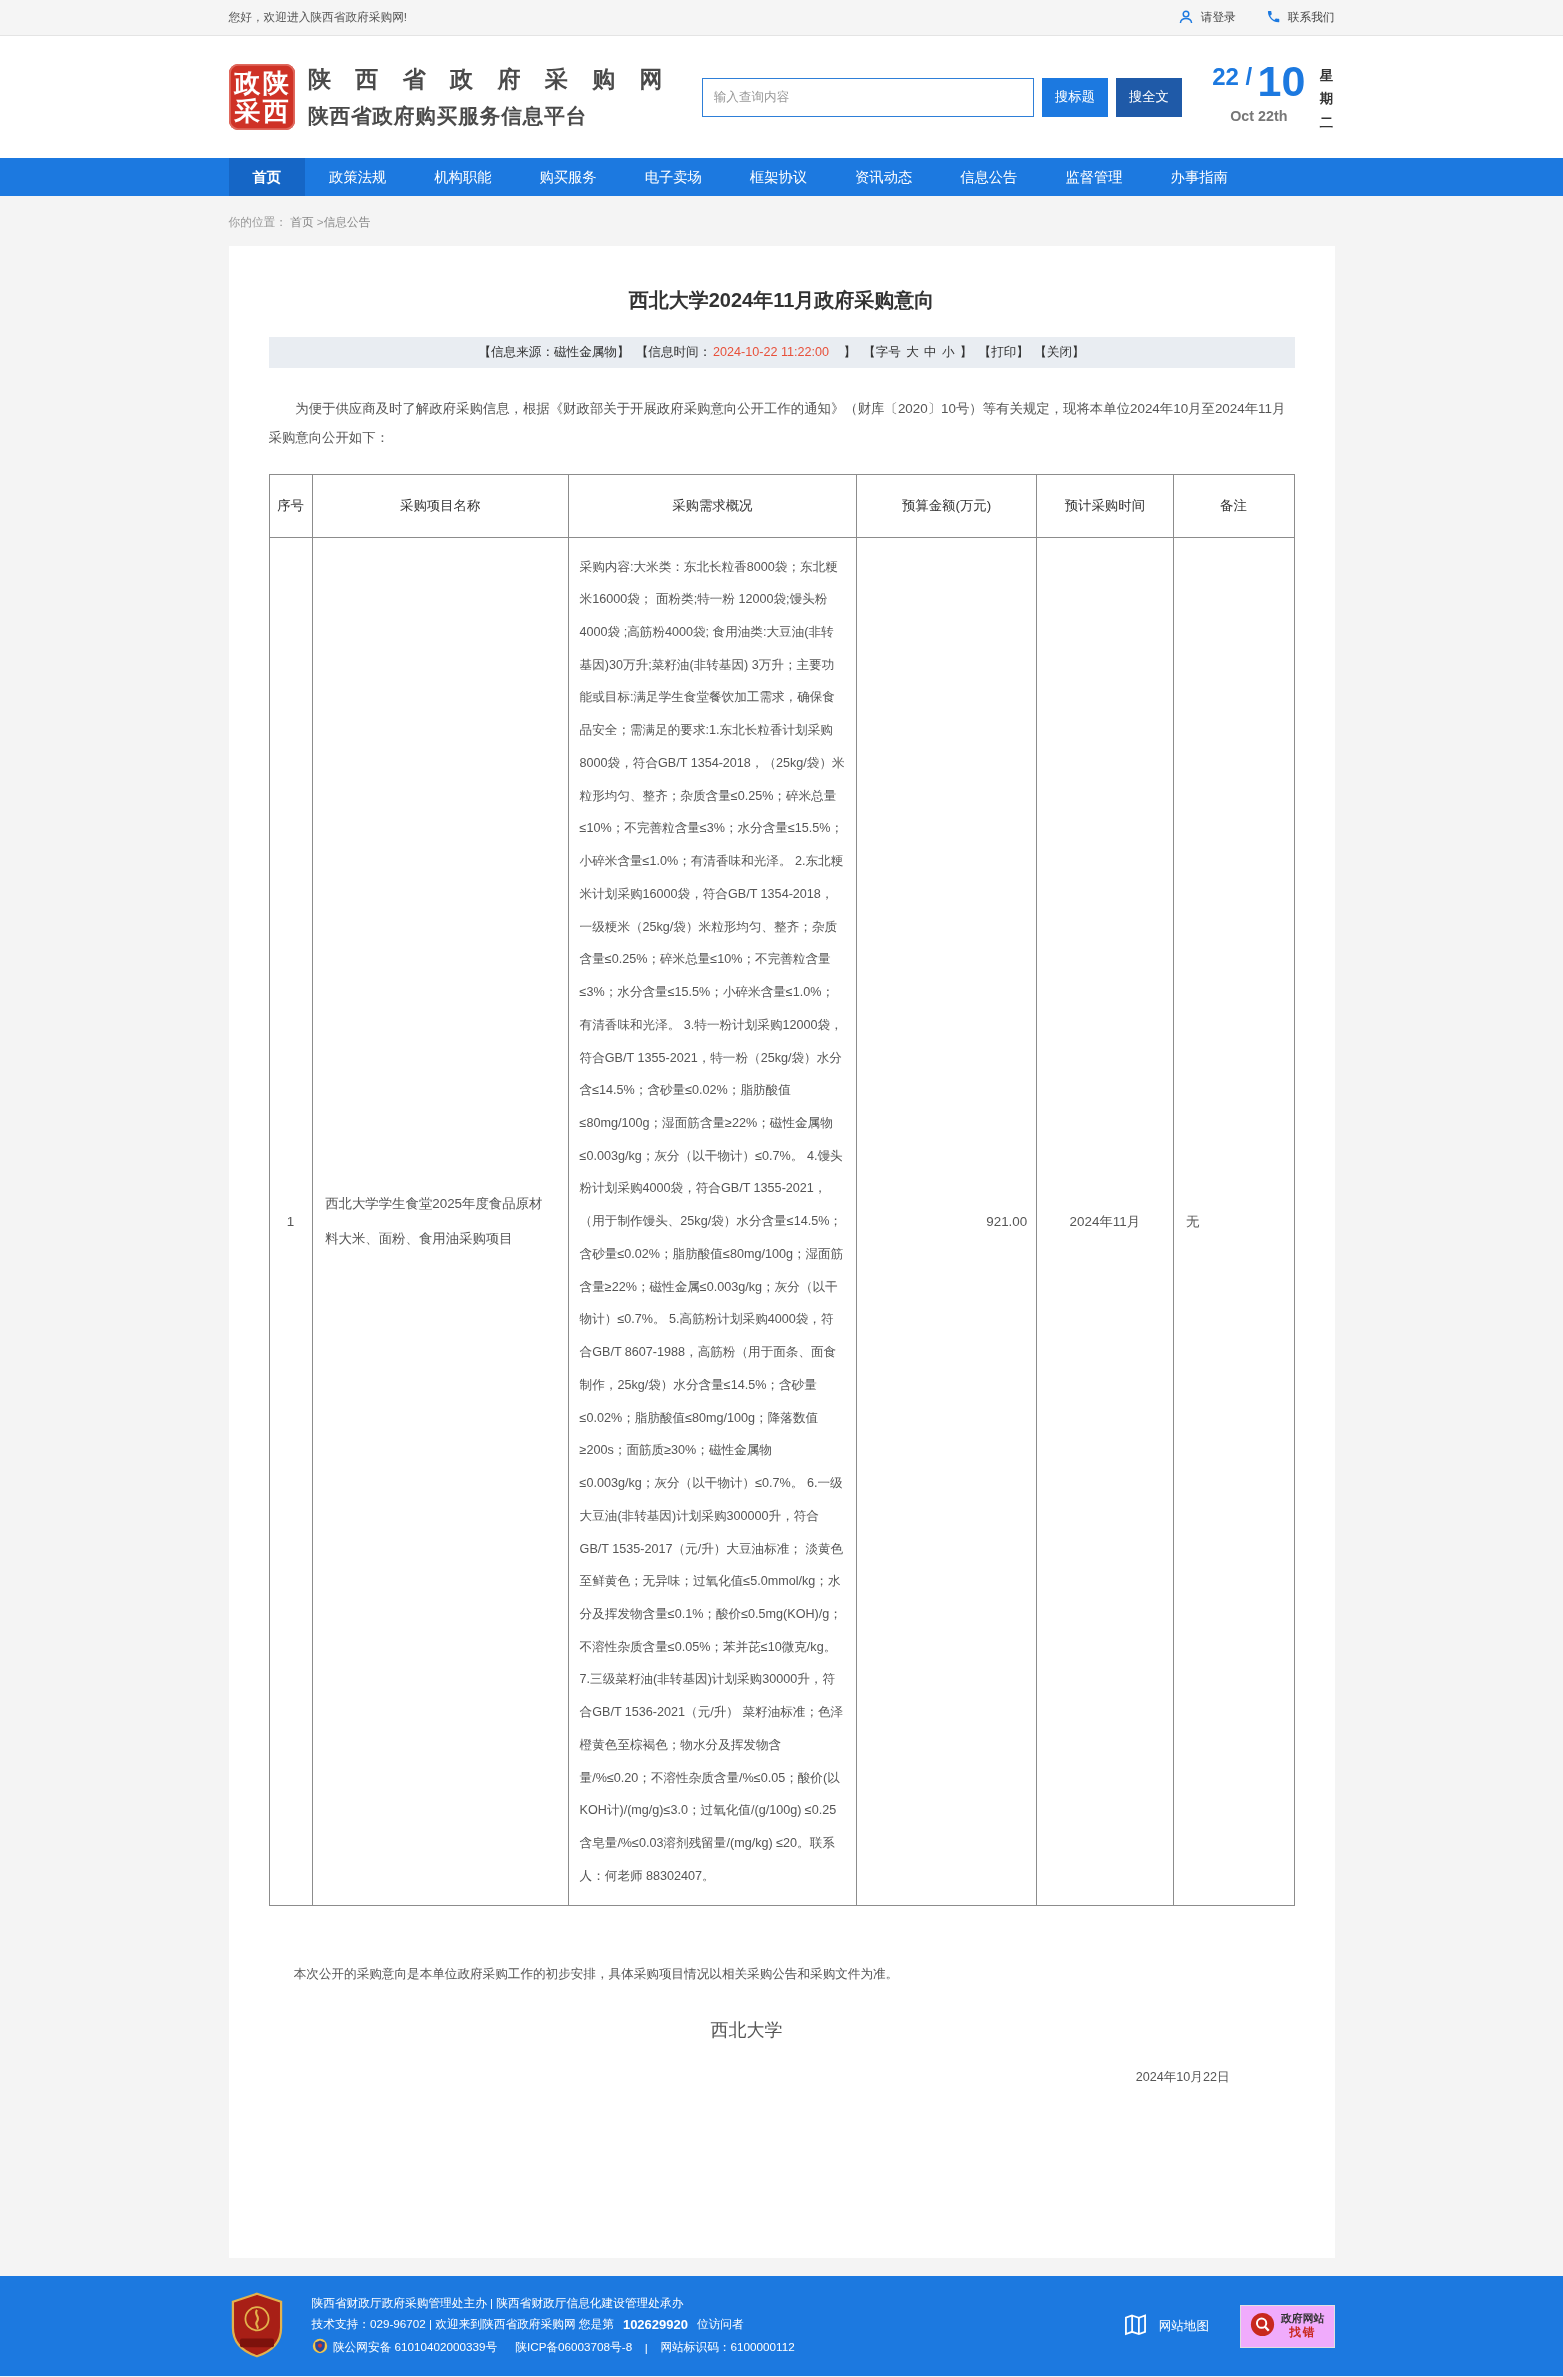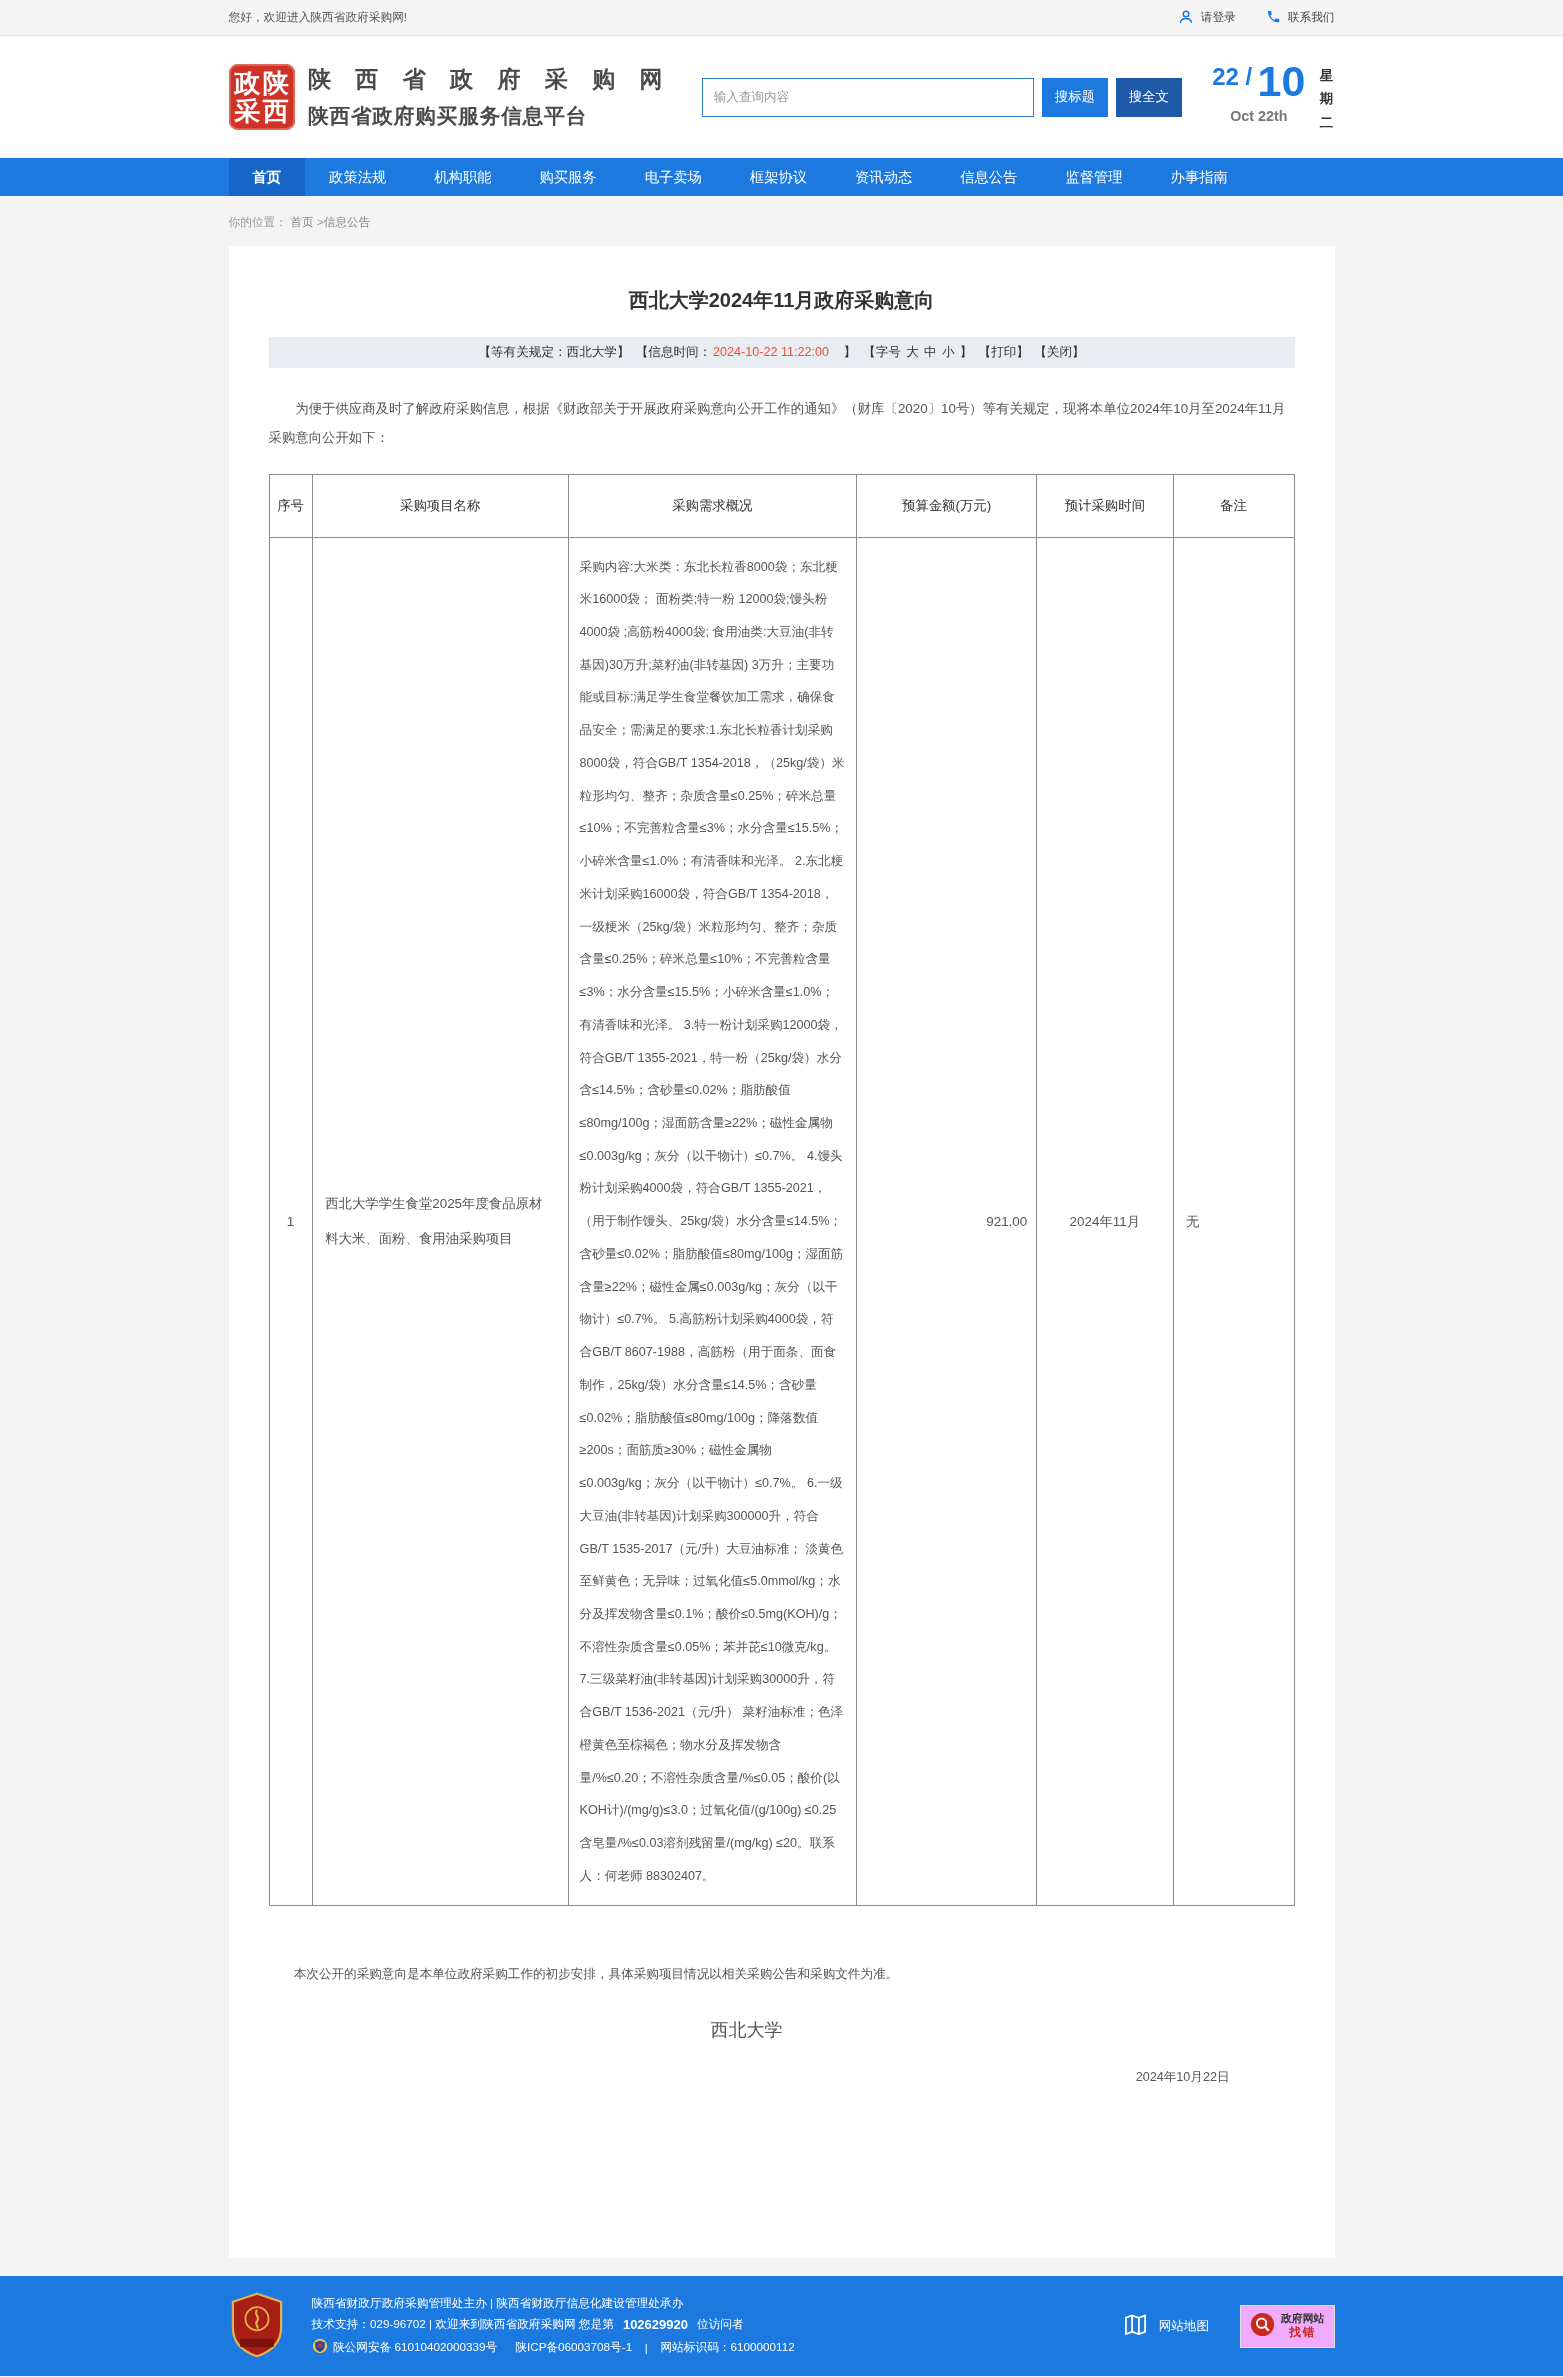--- a/index.html
+++ b/index.html
@@ -186,21 +186,21 @@
     <a>首页</a>
     <span>&gt;</span><a>信息公告</a>
   </div>
 </div>
 
 <div class="container">
   <div class="card">
     <div class="article-title">西北大学2024年11月政府采购意向</div>
 
     <div class="meta-bar">
-      <span>【等有关规定：西北大学】</span>
+      <span>【信息来源：磁性金属物】</span>
       <span><span>【信息时间：</span><span class="meta-red">2024-10-22 11:22:00</span><span>　】</span></span>
       <span>
         <span>【字号</span>
         <span class="meta-link">大</span>
         <span class="meta-link">中</span>
         <span class="meta-link">小</span>
         <span>】</span>
       </span>
       <span class="meta-link">【打印】</span>
       <span class="meta-link">【关闭】</span>
@@ -262,21 +262,21 @@
         <span class="visitor-num">102629920</span>
         <span>位访问者</span>
       </div>
       <div class="footer-line">
         <span><svg width="16" height="16" viewBox="0 0 20 20">
               <circle cx="10" cy="10" r="9" fill="#f2c64b"></circle>
               <path d="M10 3 L16 5.5 V10 C16 14 13.5 16 10 17.4 C6.5 16 4 14 4 10 V5.5 Z" fill="#27489c"></path>
               <circle cx="10" cy="9.5" r="2.6" fill="#d8342a"></circle>
             </svg></span>
         <a style="color:#fff;text-decoration:none;margin-right:12.6px;">陕公网安备 61010402000339号</a>
-        <a style="color:#fff;text-decoration:none;">陕ICP备06003708号-1</a>
+        <a style="color:#fff;text-decoration:none;">陕ICP备06003708号-8</a>
         <span style="margin:0 7.2px;">|</span>
         <span>网站标识码：6100000112</span>
       </div>
     </div>
     <div class="footer-right">
       <div class="sitemap">
         <span><svg width="27" height="27" viewBox="0 0 24 24" fill="none" stroke="#fff" stroke-width="1.6">
               <path d="M9 4 L15 6 L20.5 4 V18.5 L15 20.5 L9 18.5 L3.5 20.5 V6 Z"></path>
               <path d="M9 4 V18.5 M15 6 V20.5"></path>
             </svg></span>

